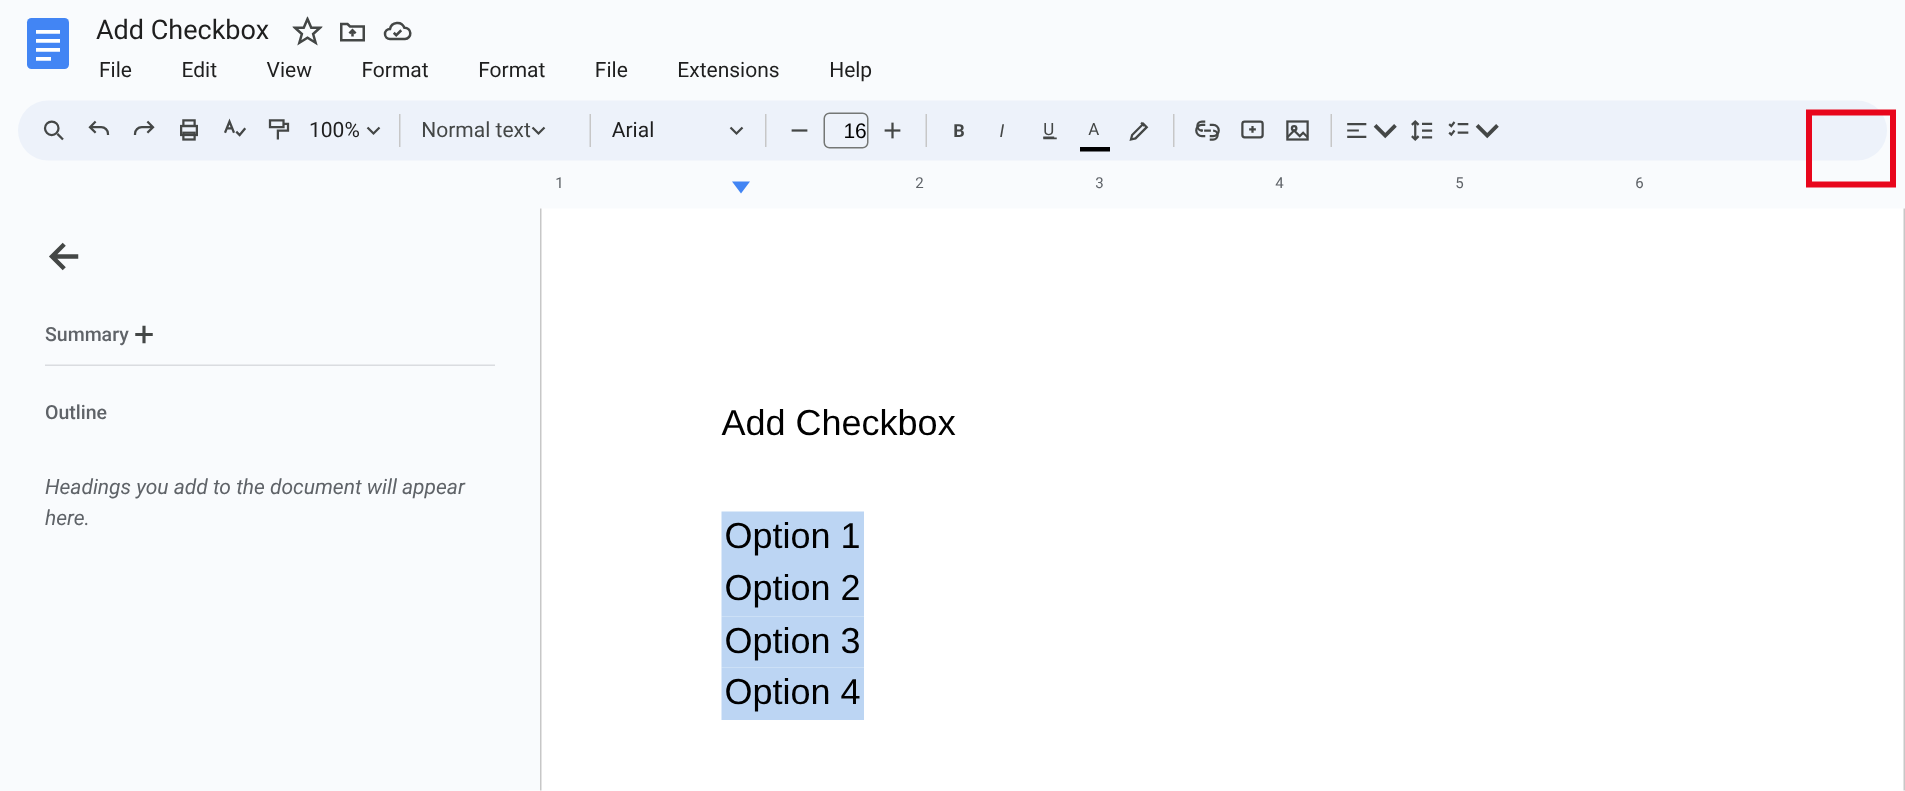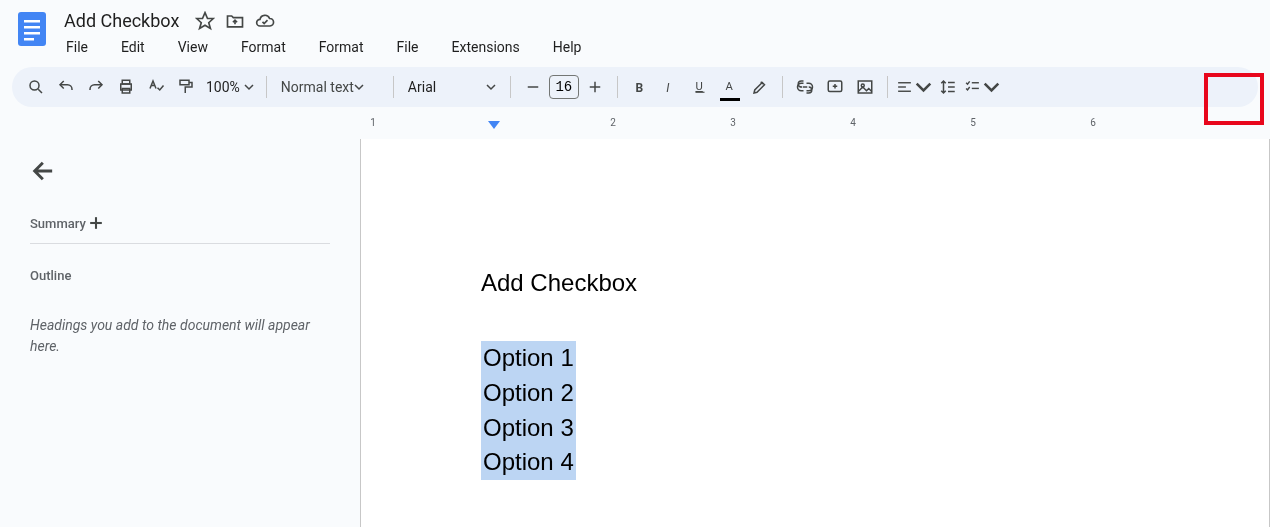--- a/index.html
+++ b/index.html
@@ -16,21 +16,21 @@
   .menu-item { font-size:14px; color:#1f1f1f; padding:4px 8px; border-radius:4px; cursor:pointer; }
 
   
   .toolbar { margin:8px 12px 0 12px; background:#edf2fa; border-radius:24px; height:40px; display:flex; align-items:center; padding:0 10px; gap:2px; }
   .tool-btn { width:28px; height:28px; display:flex; align-items:center; justify-content:center; border-radius:4px; color:#444746; cursor:pointer; }
   .tool-btn svg { width:18px; height:18px; }
   .sep { width:1px; height:22px; background:#c7c7c7; margin:0 6px; }
   .zoom-sel { display:flex; align-items:center; gap:4px; font-size:14px; color:#1f1f1f; padding:0 4px; cursor:pointer; }
   .style-sel { display:flex; align-items:center; width:110px; font-size:14px; color:#444746; padding:0 6px; cursor:pointer; }
   .font-sel { display:flex; align-items:center; justify-content:space-between; width:100px; font-size:14px; color:#1f1f1f; padding:0 6px; cursor:pointer; }
-  .size-box { width:30px; height:24px; border:1px solid #747775; border-radius:4px; text-align:center; font-size:14px; background:transparent;font-family:Liberation Mono, monospace; }
+  .size-box { width:30px; height:24px; border:1px solid #747775; border-radius:4px; text-align:right; font-size:14px; background:transparent; }
   .text-color { position:relative; }
   .text-color-bar { position:absolute; bottom:0; left:4px; right:4px; height:3px; background:#000; }
   .dropdown-caret { width:10px; height:10px; }
   .checklist-highlight { position:absolute; top:73px; right:6px; width:60px; height:52px; border:4px solid #e8061c; z-index:50; pointer-events:none; }
 
   
   .ruler { margin-top:10px; margin-left:370px; height:22px; position:relative; font-size:10px; color:#5f6368; }
   .ruler-tick { position:absolute; top:0; text-align:center; width:10px; }
   .indent-marker { position:absolute; top:2px; }
 

